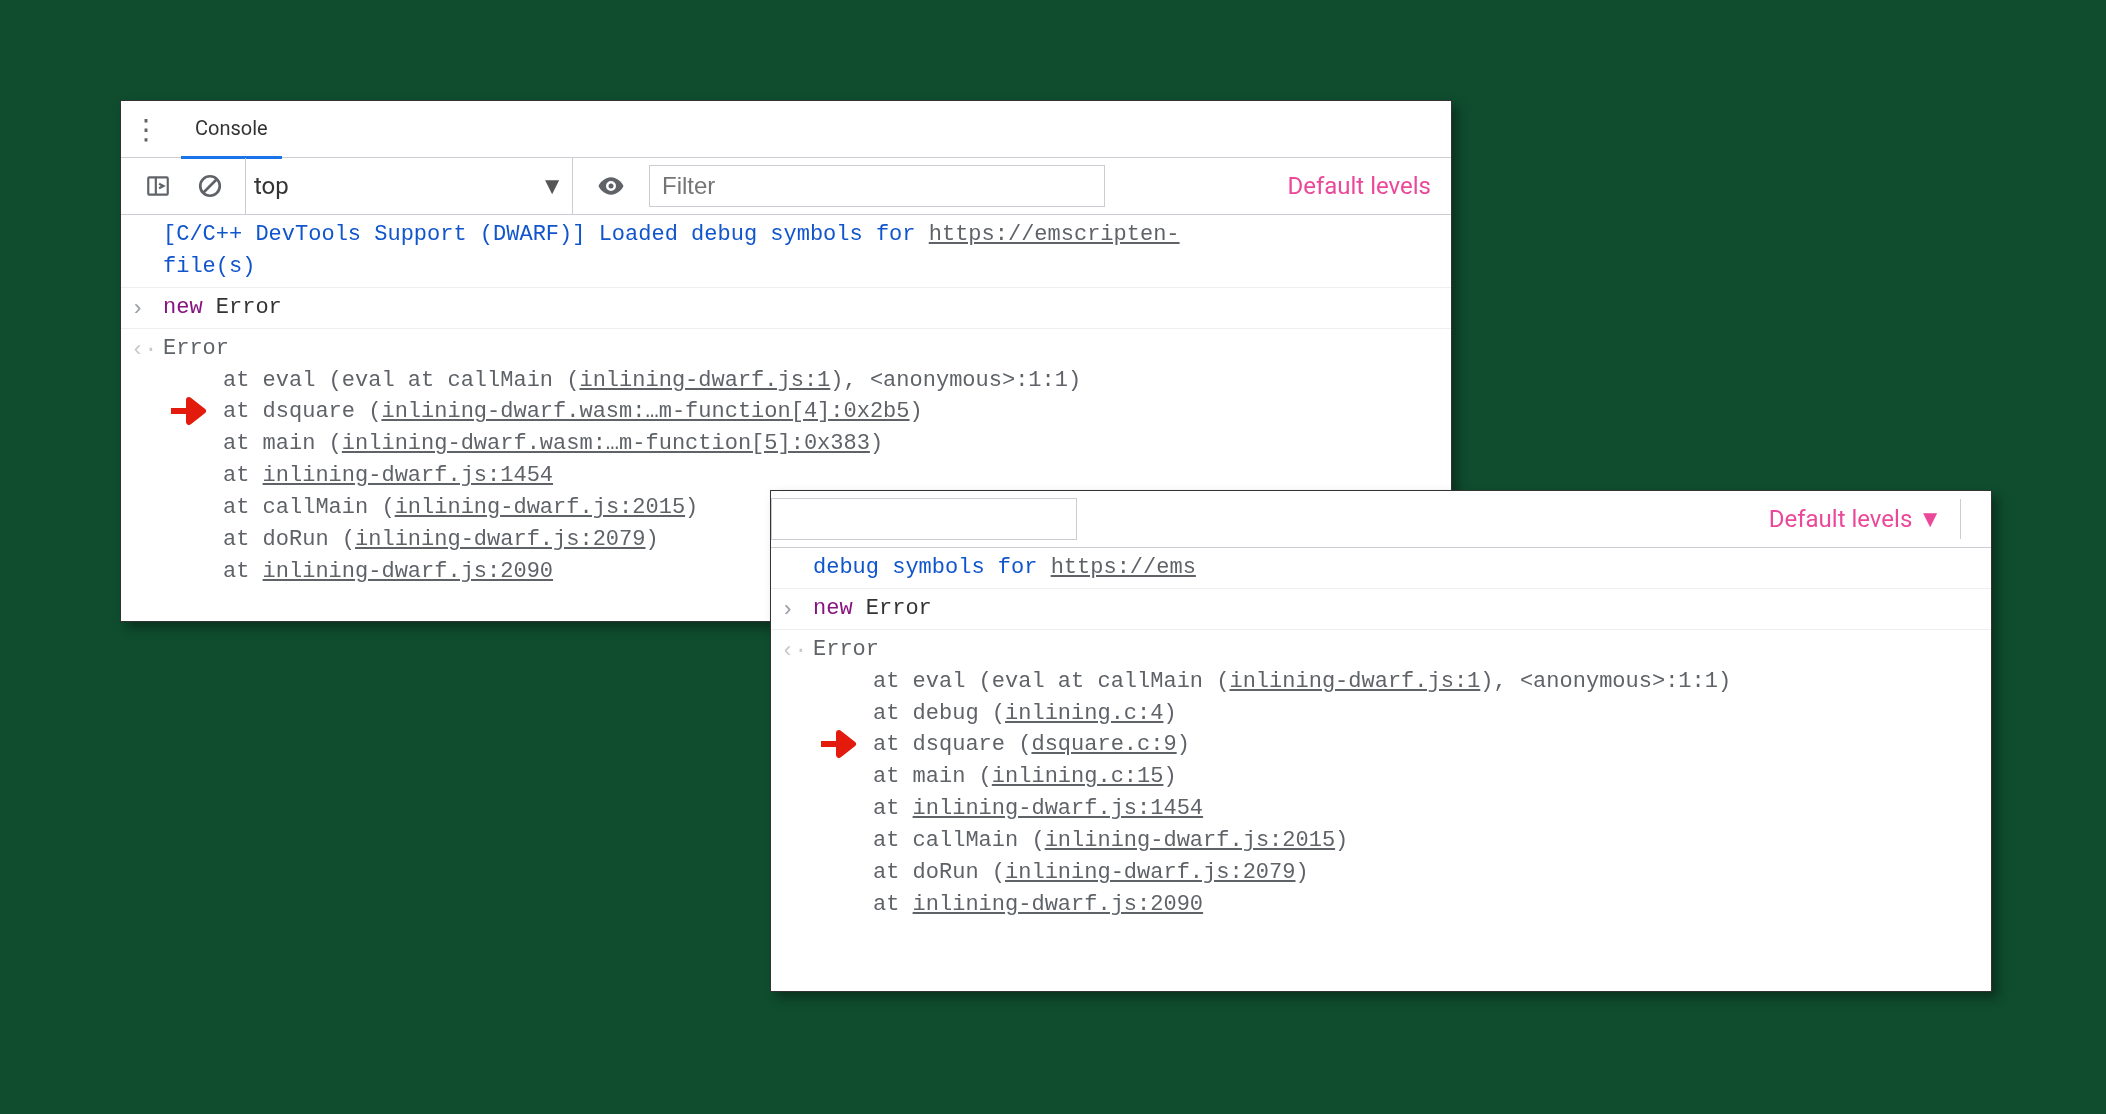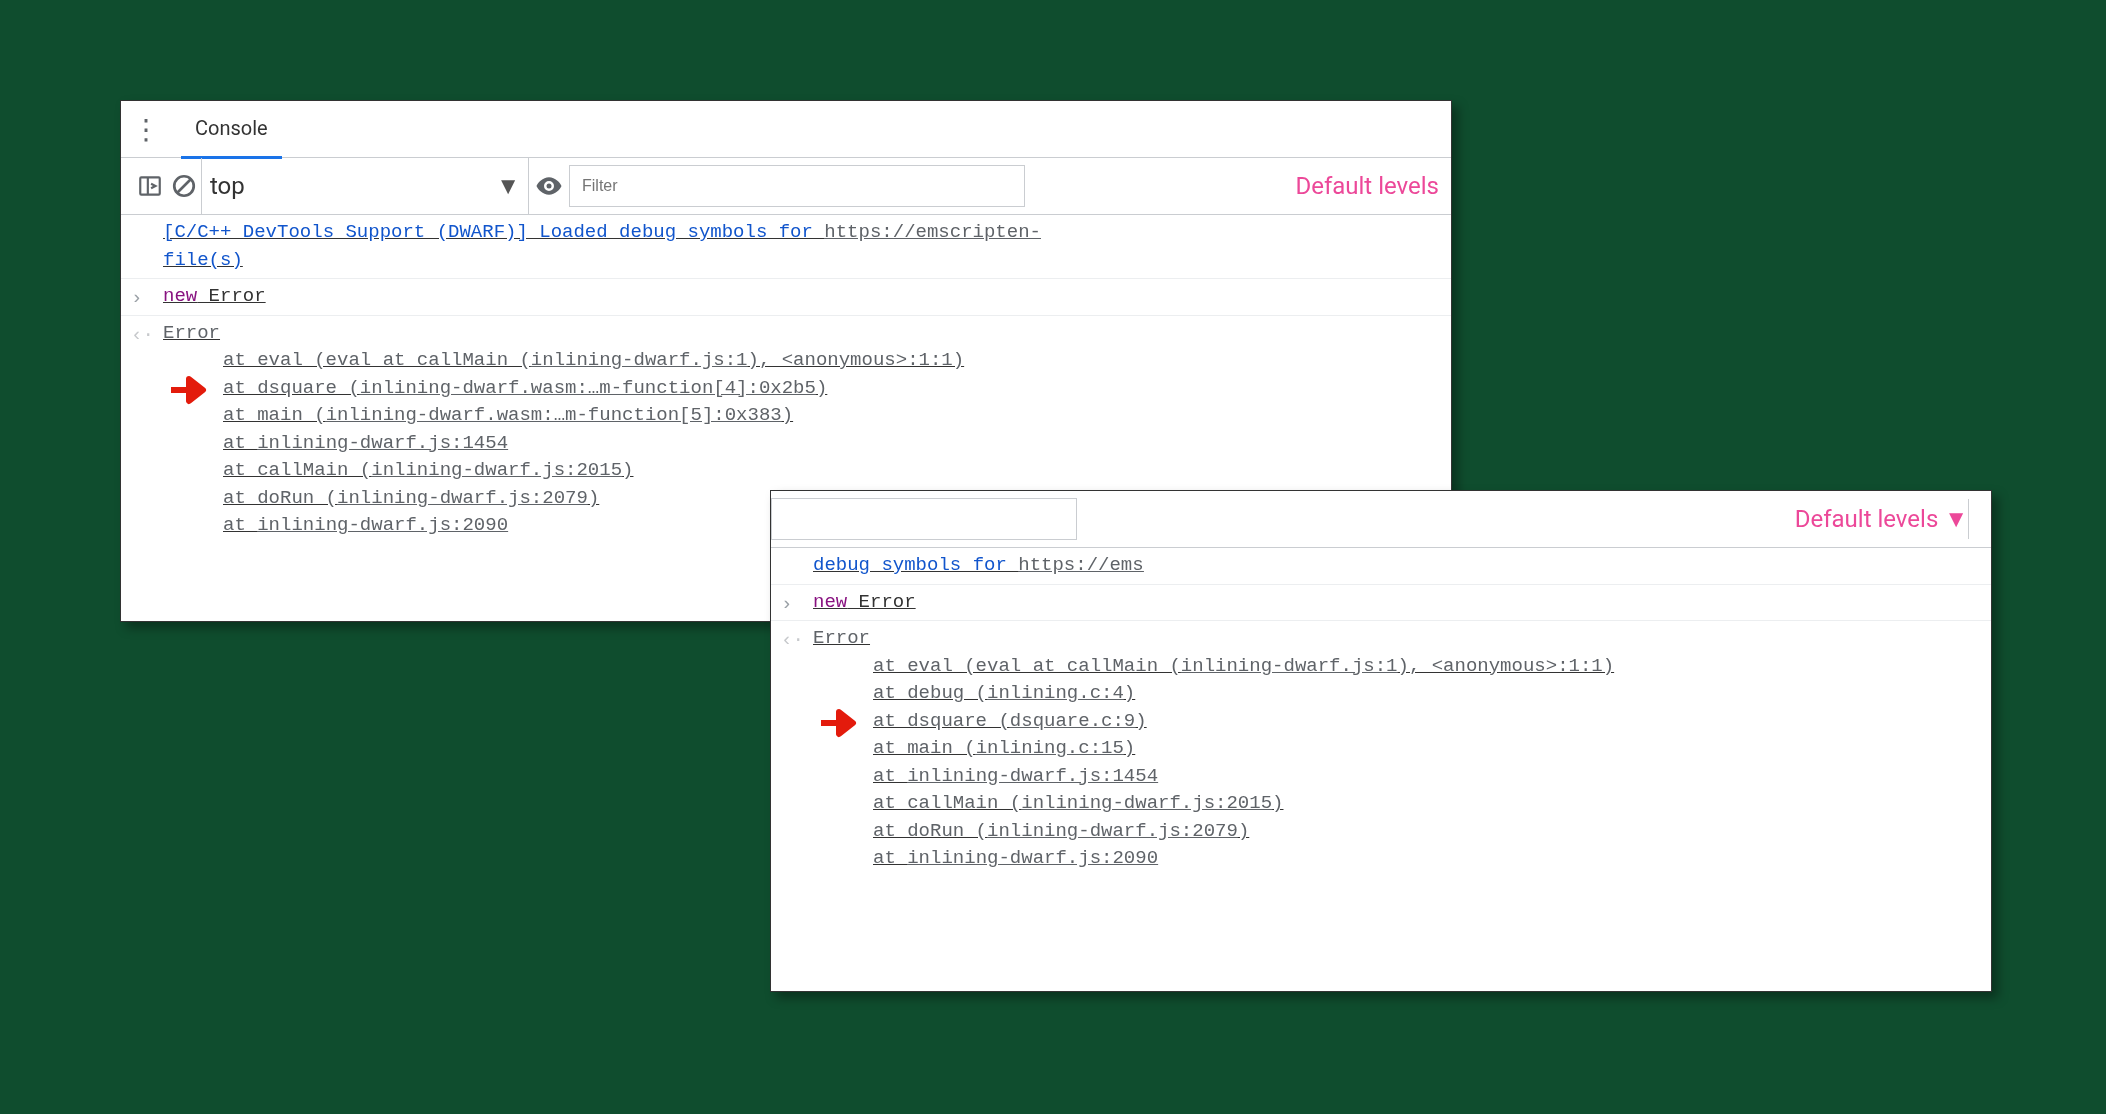--- a/index.html
+++ b/index.html
@@ -33,36 +33,36 @@
     padding:0 10px; gap:20px;
   }
   .kebab { width:30px; display:flex; justify-content:center; color:var(--grey); font-size:28px; cursor:pointer;}
   .tab {
     height:56px; display:flex; align-items:center; padding:0 14px; color:#333;
     border-bottom:3px solid transparent; font-size:20px;
   }
   .tab.active { border-bottom-color: var(--tab-blue); color:#333; }
   .toolbar {
     display:flex; align-items:center; height:56px; border-bottom:1px solid var(--border);
-    padding:0 12px; color:var(--grey);
+    padding:0 20px; gap:18px; color:var(--grey);
   }
   .icon-btn { width:34px; height:34px; display:flex; align-items:center; justify-content:center; color:var(--grey);}
   .context-picker {
     display:flex; align-items:center; gap:8px; color:#333; width:310px; padding:0 8px;
     border-left:1px solid var(--border); border-right:1px solid var(--border); height:56px;
   }
   .context-picker .caret { color:#555; }
   .eye { width:40px; }
   .filter {
     flex:0 0 auto; width:430px; height:40px;
-    border:1px solid var(--border); background:#fff; padding:0 12px; font-size:16px;
+    border:1px solid var(--border); background:#fff; padding:0 12px; font-size:24px;
     color:#999;
   }
   .levels { margin-left:auto; color:#ec4899; display:flex; align-items:center; gap:6px;}
-  .log-area { font-family: var(--mono); font-size:19px; line-height:1.45;text-decoration:underline; }
+  .log-area { font-family: var(--mono); font-size:22px; line-height:1.45; }
   .log-row { position:relative; padding:4px 10px 4px 42px; border-bottom:1px solid #eceef0;}
   .gutter { position:absolute; left:10px; top:6px; color:#9aa0a6; user-select:none;}
   .blue { color: var(--blue-text); }
   .purple { color: var(--purple); }
   .grey { color: var(--grey); }
   .link { color: var(--link-grey); text-decoration: underline; }
   .stack-line { padding-left:60px; color:var(--grey); position:relative;}
   .arrow {
     position:absolute; width:46px; height:30px; left:6px; top:0;
   }

